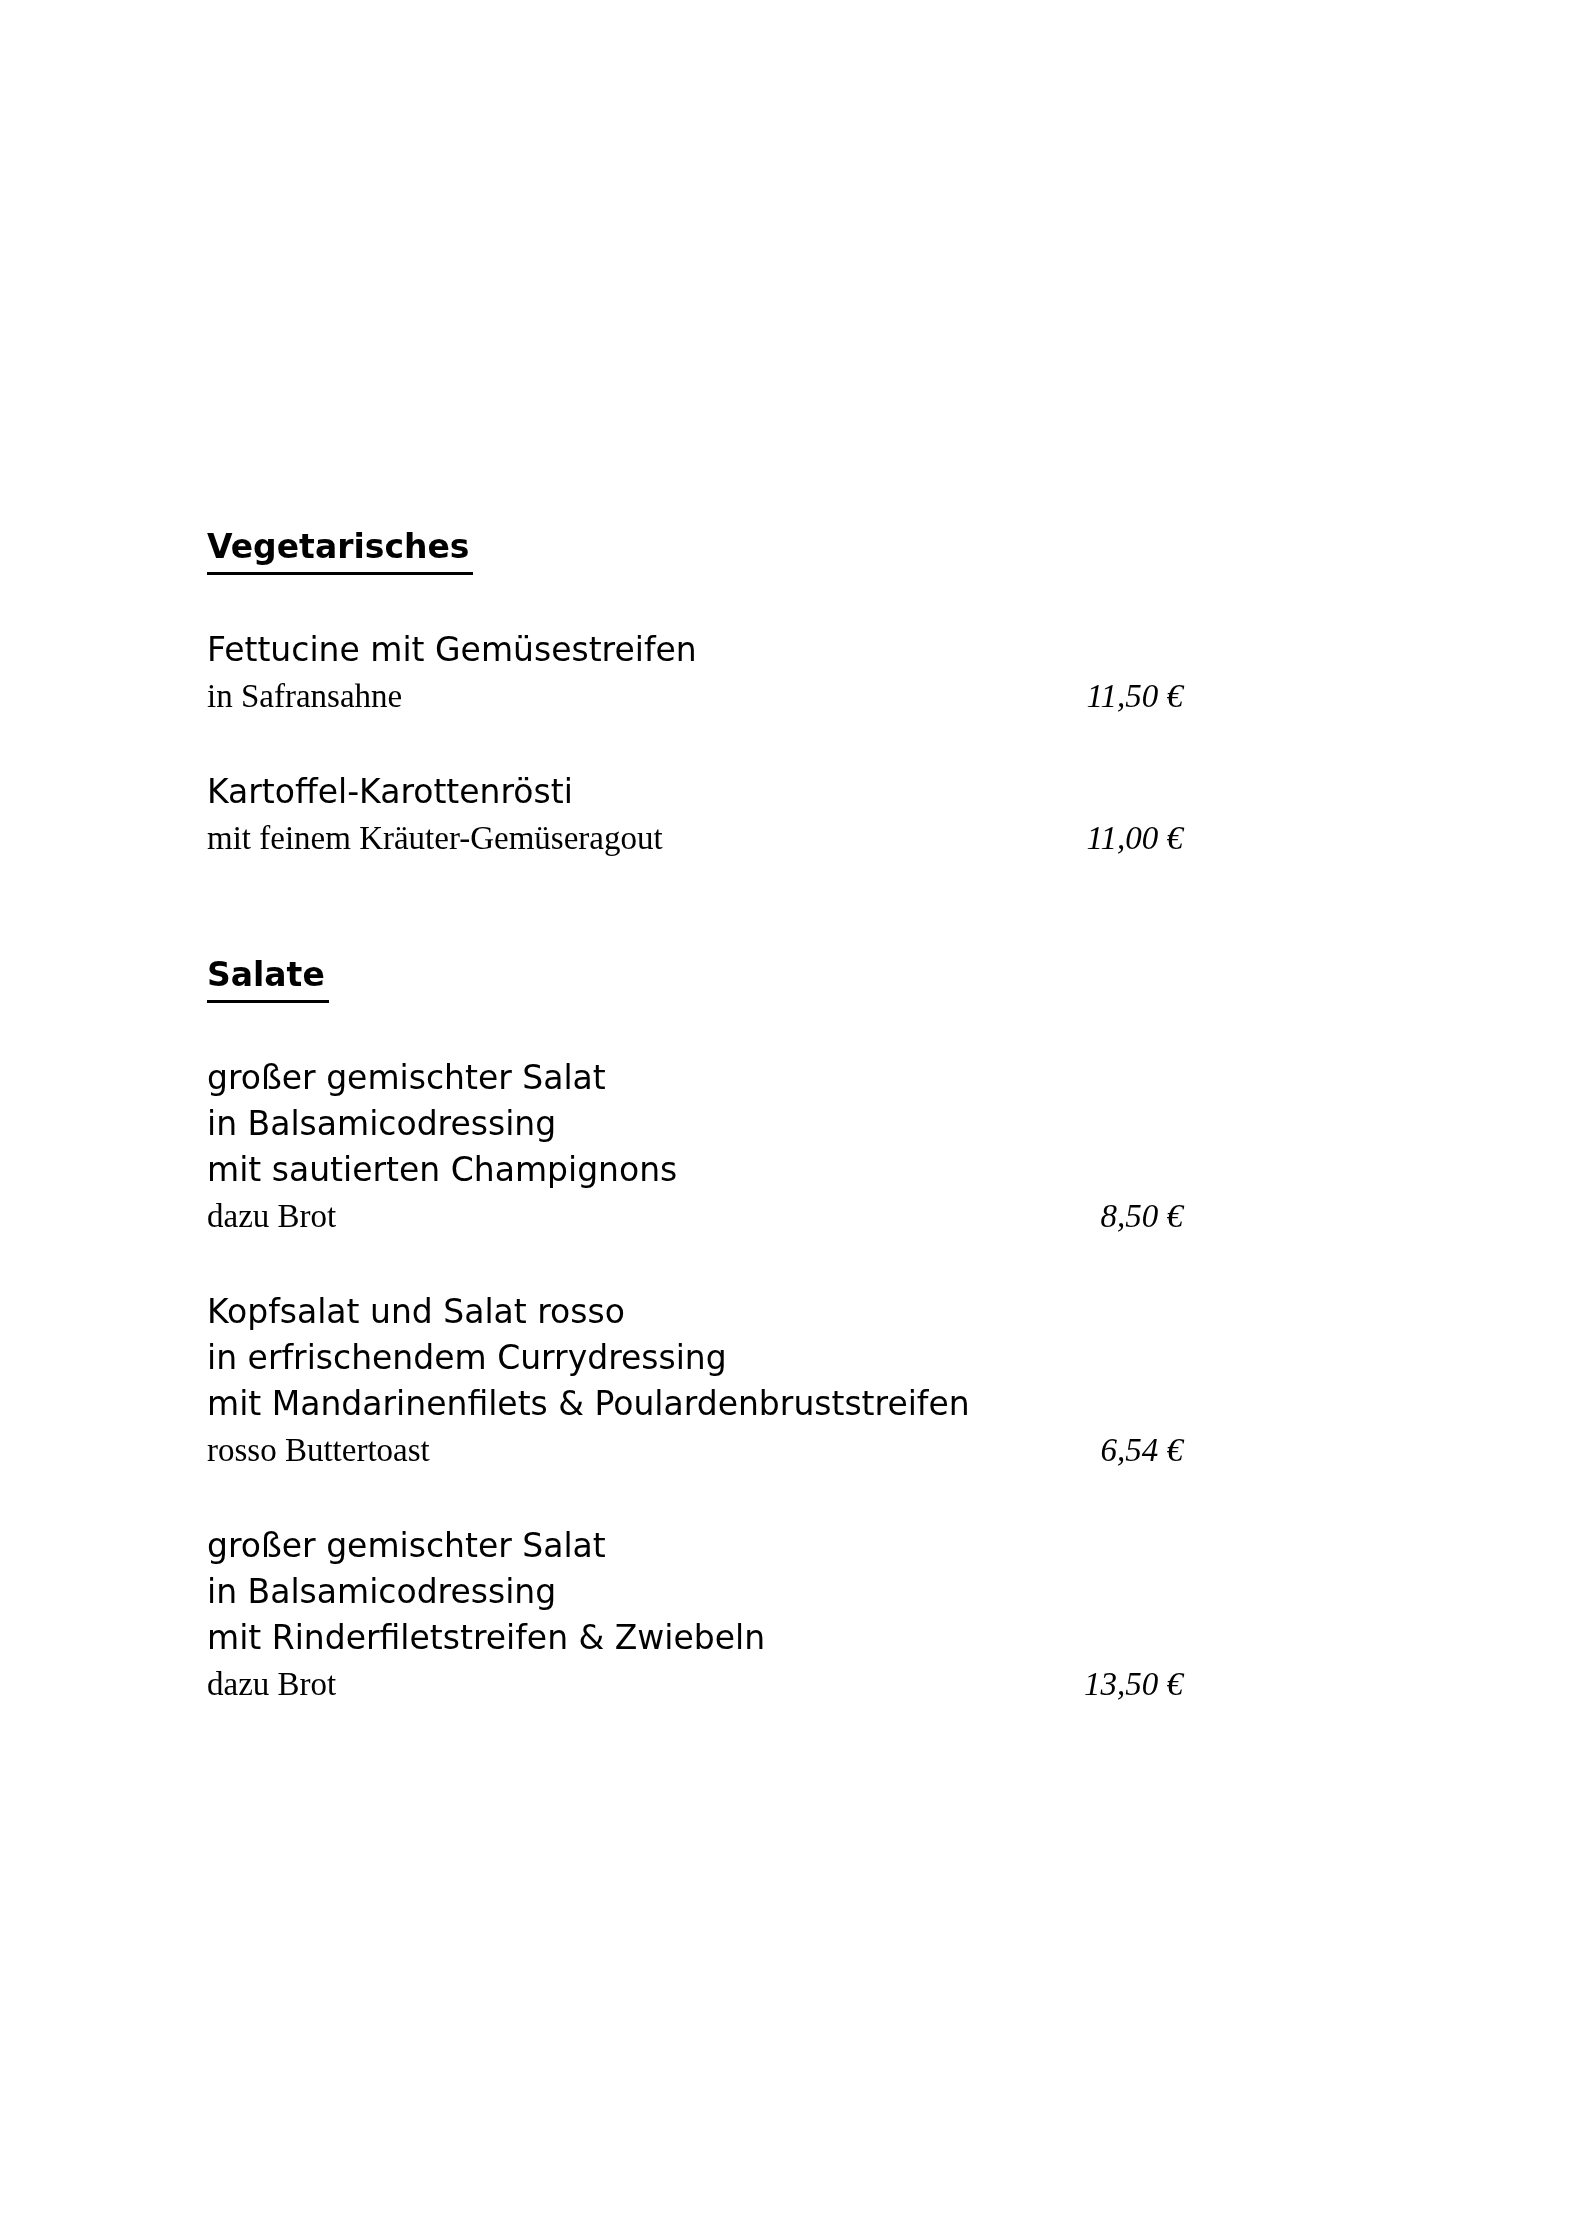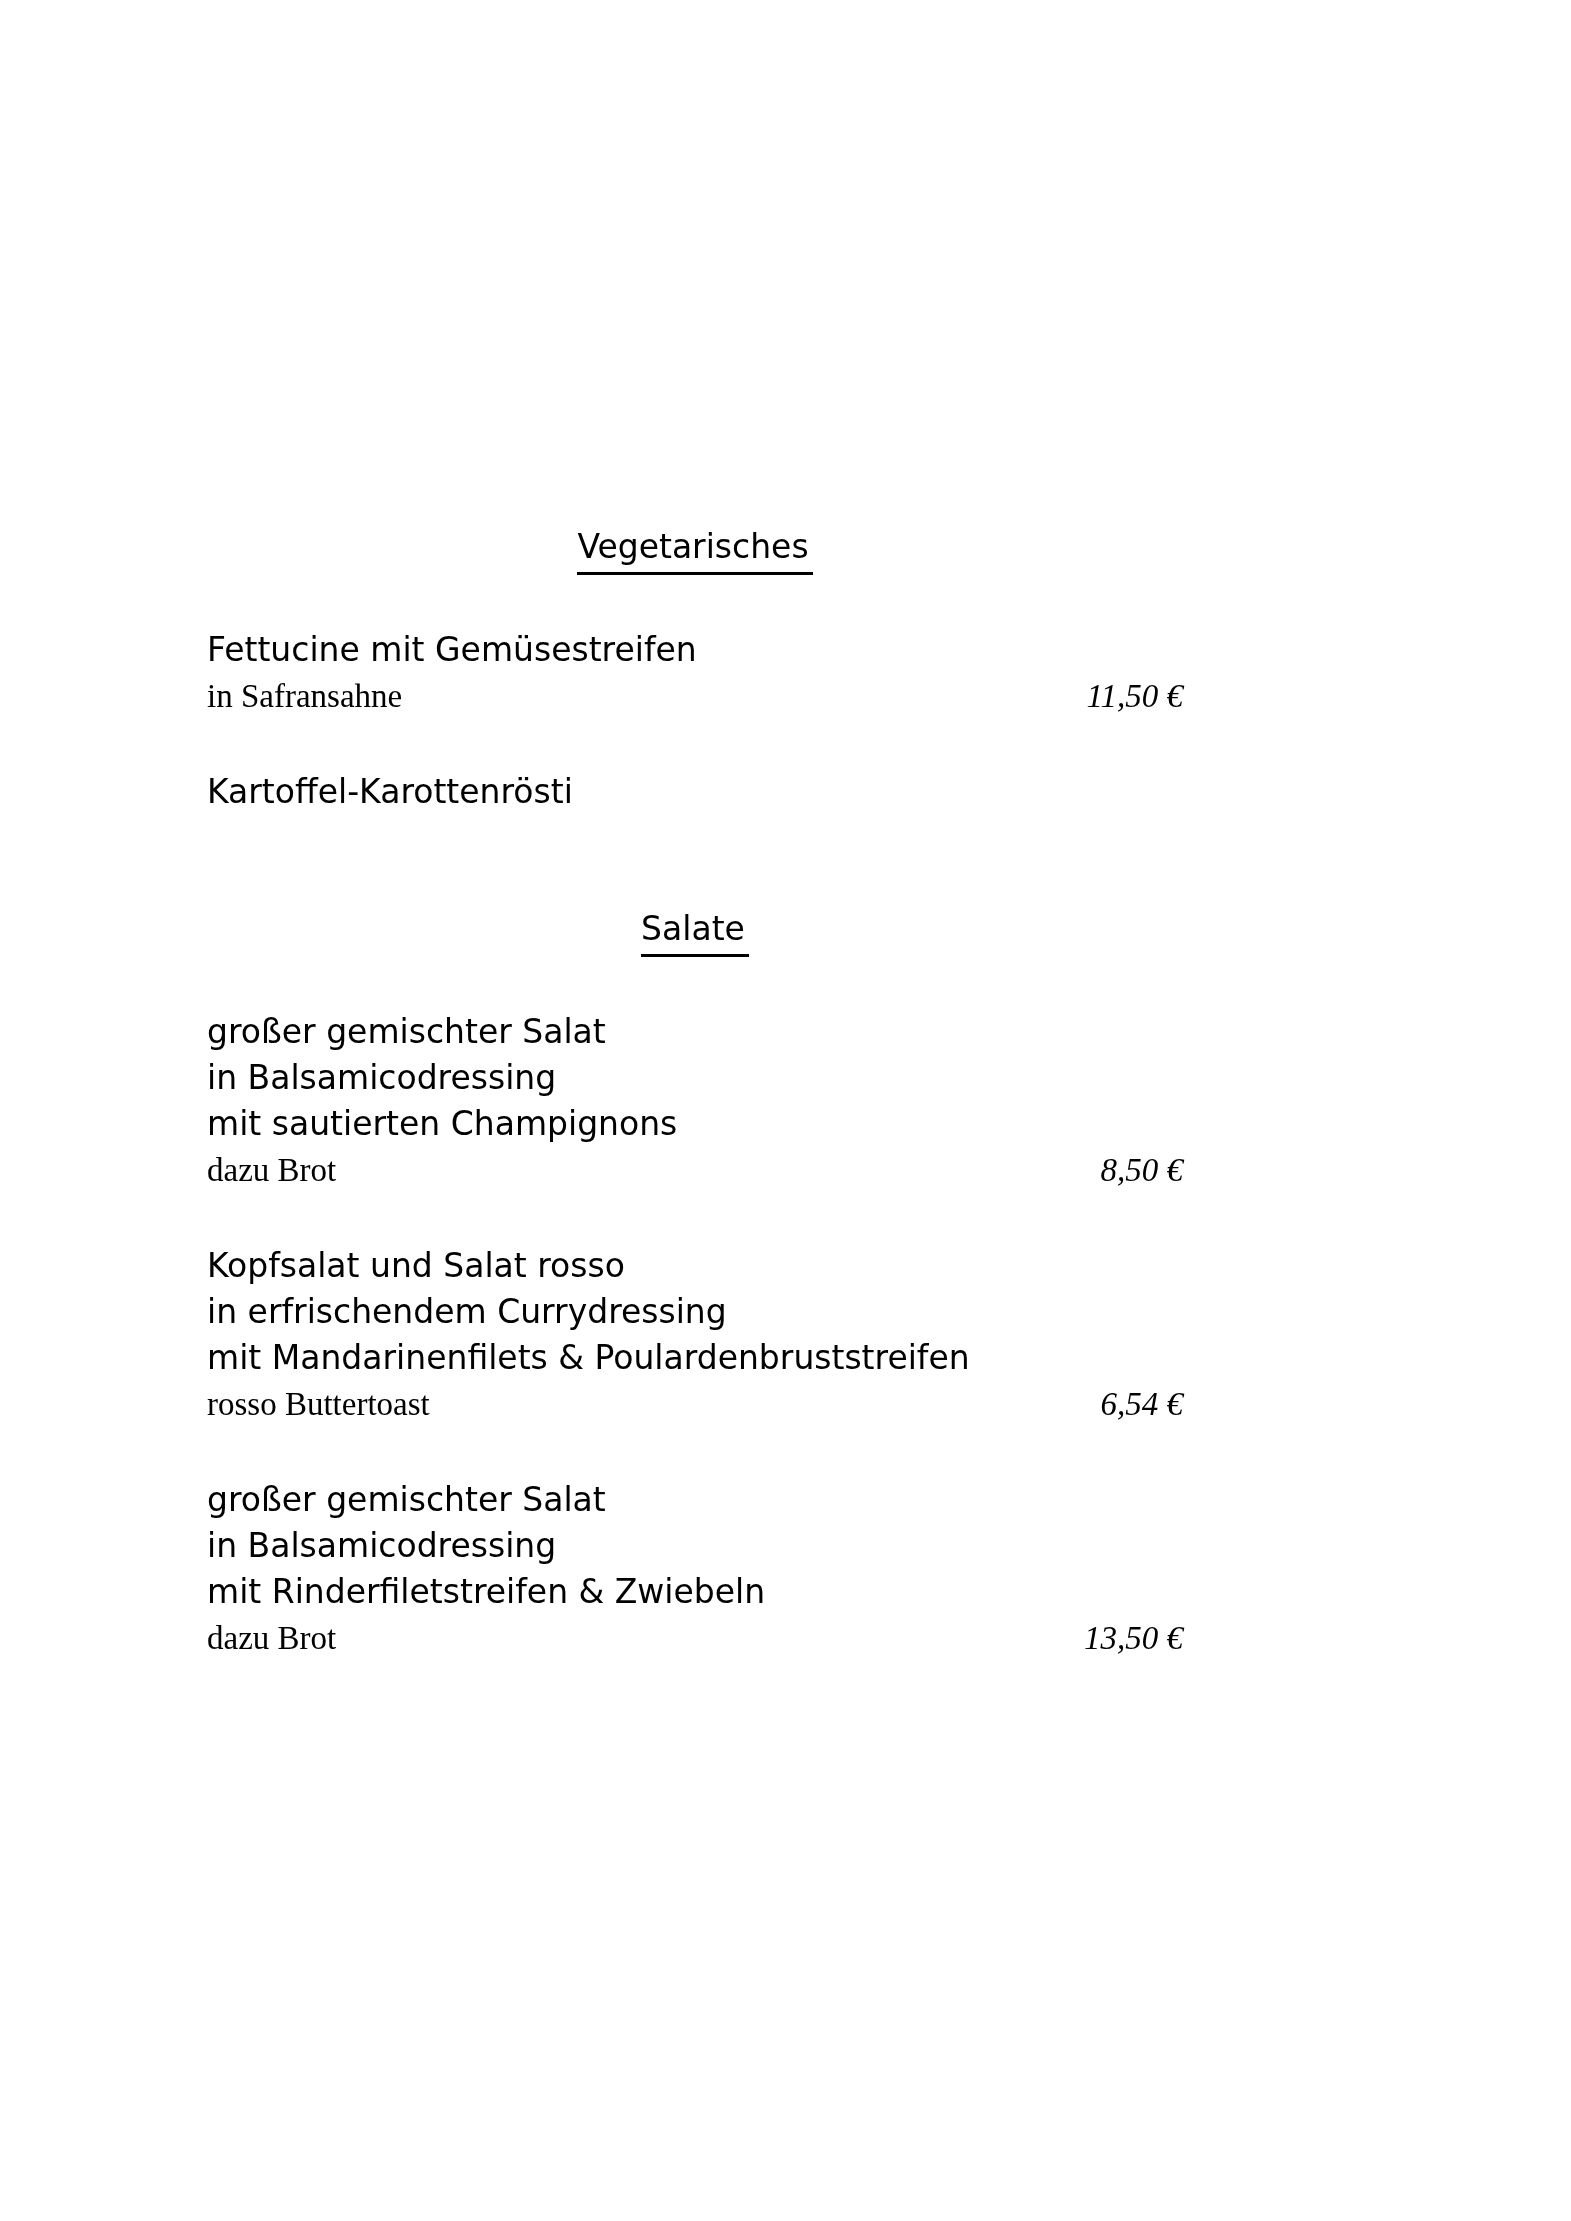--- a/index.html
+++ b/index.html
@@ -25,23 +25,22 @@
     padding: 524px 0 0 207px;
     background: #ffffff;
   }
   .content {
     width: 976px;
   }
   .menu-section { display: block; }
   .section-heading {
     margin: 0 0 52px 0;
     font-size: 33px;
-    font-weight: normal;
+    font-weight: bold;
     line-height: 46px;
-    text-align: center;
   }
   .section-heading .u {
     display: inline-block;
     border-bottom: 3px solid #000000;
     padding-bottom: 2px;
     padding-right: 4px;
   }
   .menu-item {
     margin: 0 0 50px 0;
   }
@@ -79,20 +78,24 @@
       <div class="menu-item">
         <div class="line">Fettucine mit Gemüsestreifen</div>
         <div class="line row">
           <span>in Safransahne</span>
           <span class="price">11,50 €</span>
         </div>
       </div>
 
       <div class="menu-item">
         <div class="line">Kartoffel-Karottenrösti</div>
+        <div class="line row">
+          <span>mit feinem Kräuter-Gemüseragout</span>
+          <span class="price">11,00 €</span>
+        </div>
       </div>
     </section>
 
     <section class="menu-section section-salate">
       <h2 class="section-heading"><span class="u">Salate</span></h2>
 
       <div class="menu-item">
         <div class="line">großer gemischter Salat</div>
         <div class="line">in Balsamicodressing</div>
         <div class="line">mit sautierten Champignons</div>

